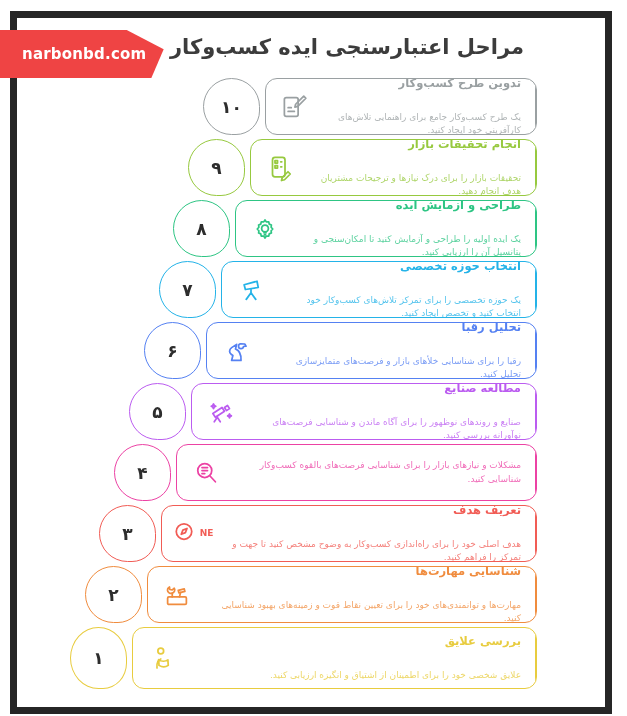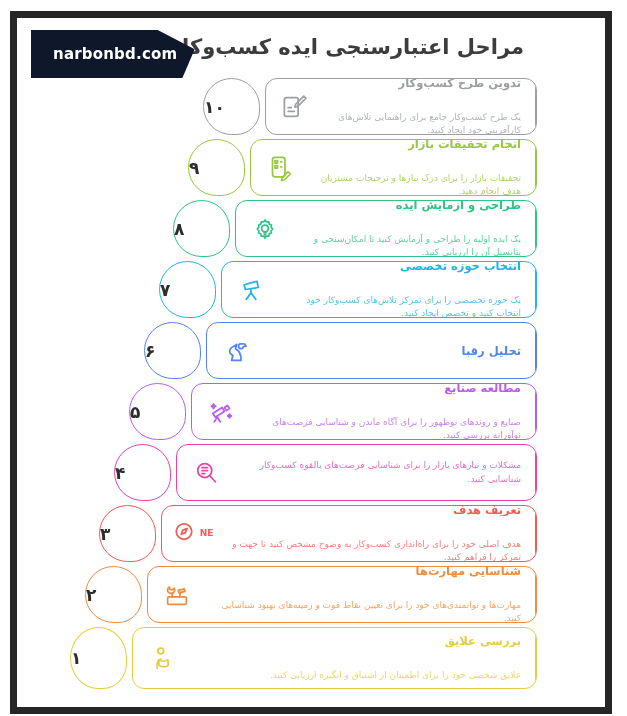--- a/index.html
+++ b/index.html
@@ -21,21 +21,21 @@
     clip-path:polygon(0 0,72% 0,93% 40%,86% 100%,0 100%);
     display:flex;align-items:center;z-index:5;
   }
   .badge span{
     color:#ffffff;font-weight:bold;font-size:15px;padding-left:22px;letter-spacing:.2px;
   }
   .steps{position:absolute;inset:0;}
   .row{position:absolute;display:flex;align-items:stretch;}
   .circle{
     width:55px;min-width:55px;border:1.6px solid var(--c);border-radius:50% 50% 42% 50%;
-    background:#fff;display:flex;align-items:center;z-index:2;
+    background:#fff;display:flex;align-items:center;justify-content:center;z-index:2;
   }
   .num{font-size:17px;font-weight:bold;color:#2d2d2d;direction:rtl;}
   .card{
     flex:1;margin-left:5px;border:1.6px solid var(--c);border-radius:12px;background:#fff;
     display:flex;align-items:stretch;overflow:hidden;
   }
   .iconcell{
     width:58px;min-width:58px;display:flex;flex-direction:row;align-items:center;
     justify-content:center;color:var(--c);gap:1px;
   }
@@ -48,21 +48,21 @@
   .rowtitle{font-size:11.5px;font-weight:bold;color:var(--c);line-height:1.3;}
   .rowdesc{font-size:9px;color:var(--c);opacity:.78;line-height:1.55;}
 </style>
 </head>
 <body>
 
 <div class="frame"></div>
 
 <div class="page-title">مراحل اعتبارسنجی ایده کسب‌وکار</div>
 
-<div class="badge" style="background: #0f172a; margin-left: 31px;">
+<div class="badge" style="background: #ef4444;">
   <span>narbonbd.com</span>
 </div>
 
 <div class="steps" id="steps">
   <div class="row" style="left: 203px; top: 78px; width: 334px; height: 57px; --c: #9aa0a2;">
     <div class="circle">
       <span class="num">۱۰</span>
     </div>
     <div class="card">
       <div class="iconcell">
@@ -159,20 +159,21 @@
         <span class="icon">
             <svg width="30" height="30" viewBox="0 0 24 24" fill="none" stroke="currentColor" stroke-width="1.4" stroke-linecap="round" stroke-linejoin="round">
               <path d="M8.5 19.5h7.5c.2-4.5-.9-7.8-4.4-9.2l.9-3.6-4 2.6c-2.3 1.7-1.9 4.3-.4 5.3l1.4 1z"></path>
               <path d="M15.8 6.2a2 2 0 102.2 2.2l2-.2-1-1.8z"></path>
             </svg>
           </span>
 
       </div>
       <div class="textcell">
         <div class="rowtitle">تحلیل رقبا</div>
+        <div class="rowdesc">رقبا را برای شناسایی خلأهای بازار و فرصت‌های متمایزسازی تحلیل کنید.</div>
       </div>
     </div>
   </div>
 
   <div class="row" style="left: 129px; top: 383px; width: 408px; height: 57px; --c: #bb5cf0;">
     <div class="circle">
       <span class="num">۵</span>
     </div>
     <div class="card">
       <div class="iconcell">

